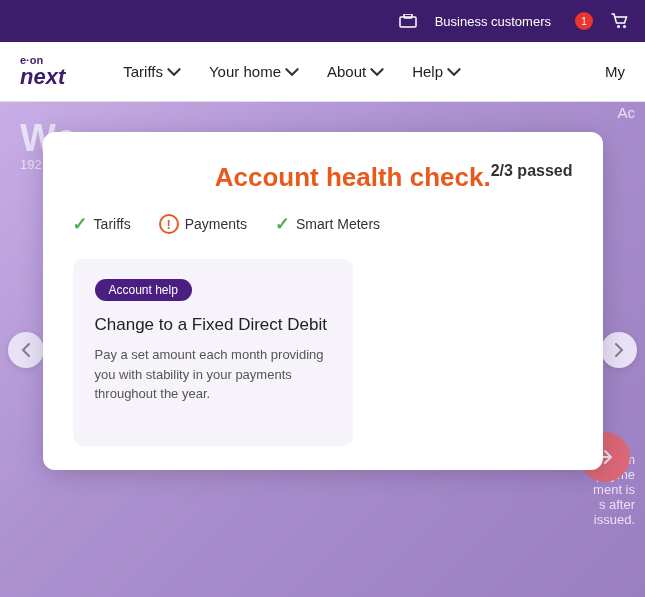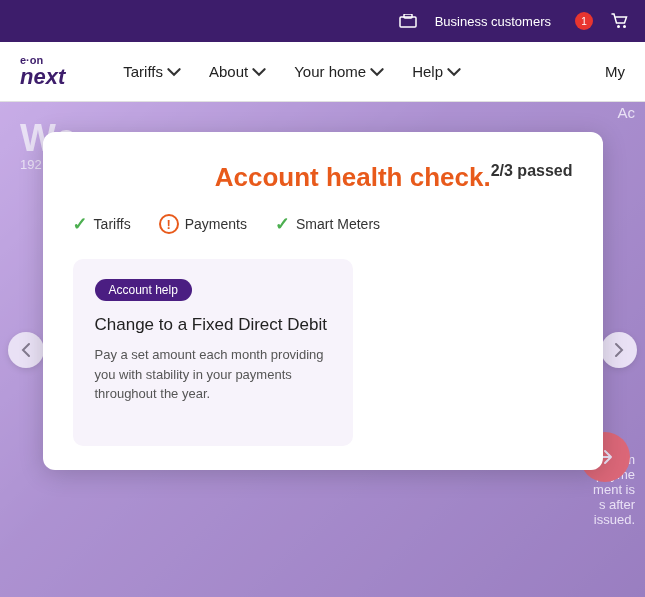--- a/index.html
+++ b/index.html
@@ -312,27 +312,27 @@
     </div>
   </div>
   <div class="nav-items">
     <div class="nav-item">
       <span>Tariffs</span>
       <svg viewBox="0 0 10 6" fill="none">
           <path d="M1 1l4 4 4-4" stroke="#333" stroke-width="1.5" stroke-linecap="round"></path>
         </svg>
     </div>
     <div class="nav-item">
-      <span>About</span>
+      <span>Your home</span>
       <svg viewBox="0 0 10 6" fill="none">
           <path d="M1 1l4 4 4-4" stroke="#333" stroke-width="1.5" stroke-linecap="round"></path>
         </svg>
     </div>
     <div class="nav-item">
-      <span>Your home</span>
+      <span>About</span>
       <svg viewBox="0 0 10 6" fill="none">
           <path d="M1 1l4 4 4-4" stroke="#333" stroke-width="1.5" stroke-linecap="round"></path>
         </svg>
     </div>
     <div class="nav-item">
       <span>Help</span>
       <svg viewBox="0 0 10 6" fill="none">
           <path d="M1 1l4 4 4-4" stroke="#333" stroke-width="1.5" stroke-linecap="round"></path>
         </svg>
     </div>

